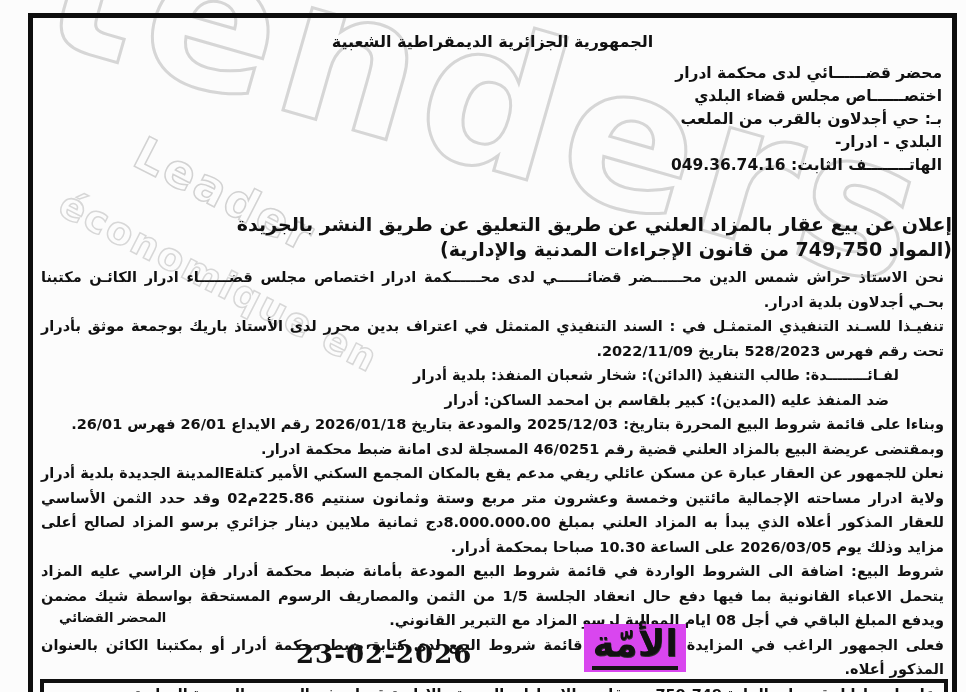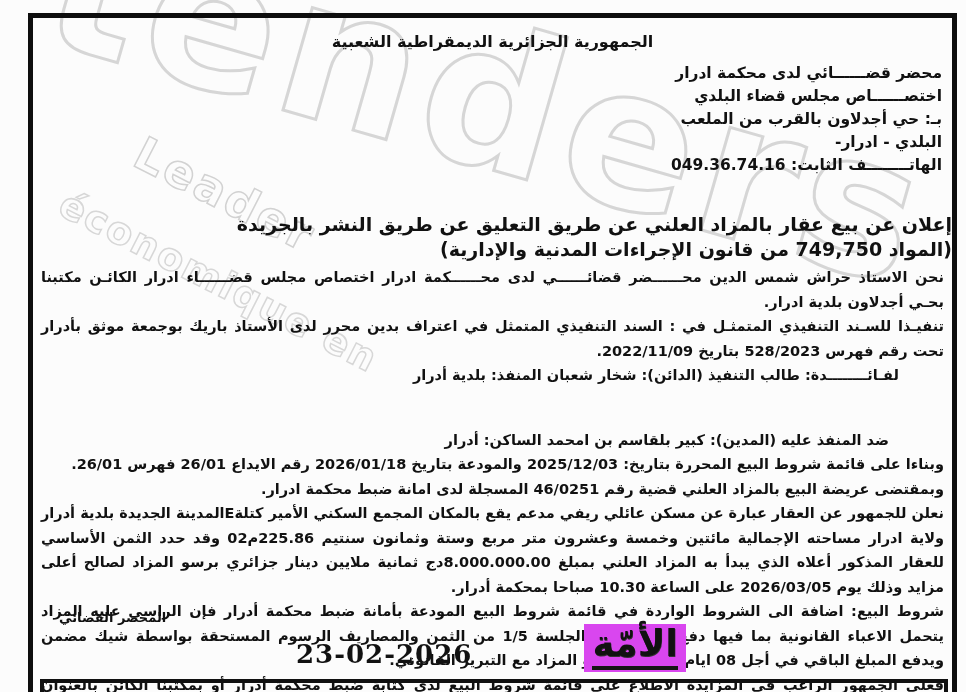--- a/index.html
+++ b/index.html
@@ -45,21 +45,21 @@
   .doc-title{
     position:absolute;top:194px;left:0;right:0;text-align:right;
     font-size:19px;font-weight:bold;line-height:25px;
   }
   .body-text{
     position:absolute;top:247px;right:8px;left:8px;
     font-size:14.5px;font-weight:bold;line-height:24.5px;
   }
   .body-text p{margin:0;text-align:justify;}
   .body-text p.ind1{padding-right:45px;}
-  .body-text p.ind2{padding-right:55px;margin-top:40px;}
+  .body-text p.ind2{padding-right:55px;}
   .signature{
     position:absolute;left:26px;top:592px;direction:rtl;
     font-size:13px;font-weight:bold;
   }
   .pub-date{
     position:absolute;left:263px;top:621px;direction:ltr;
     font-family:"DejaVu Serif","Liberation Serif",serif;
     font-size:26px;font-weight:bold;letter-spacing:1px;z-index:3;
   }
   .news-logo{

